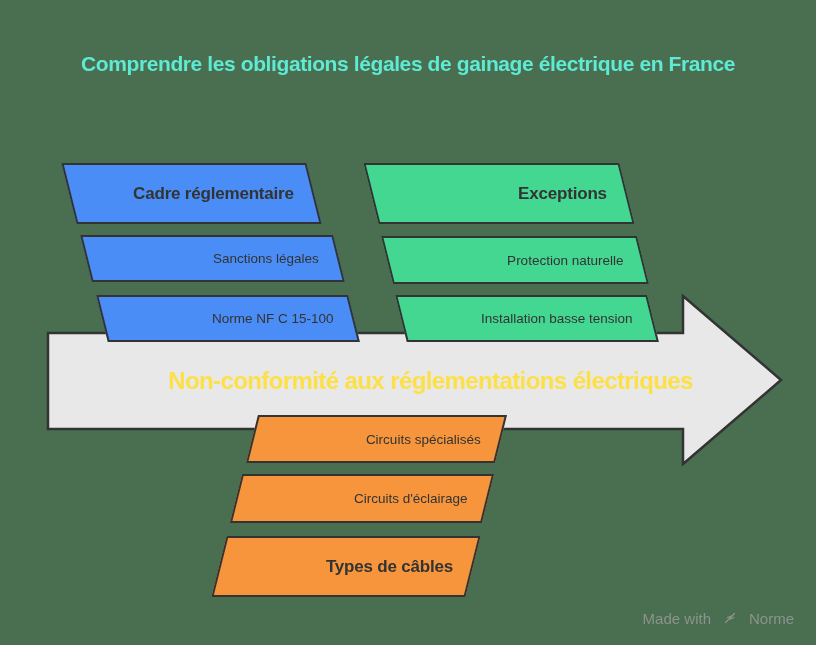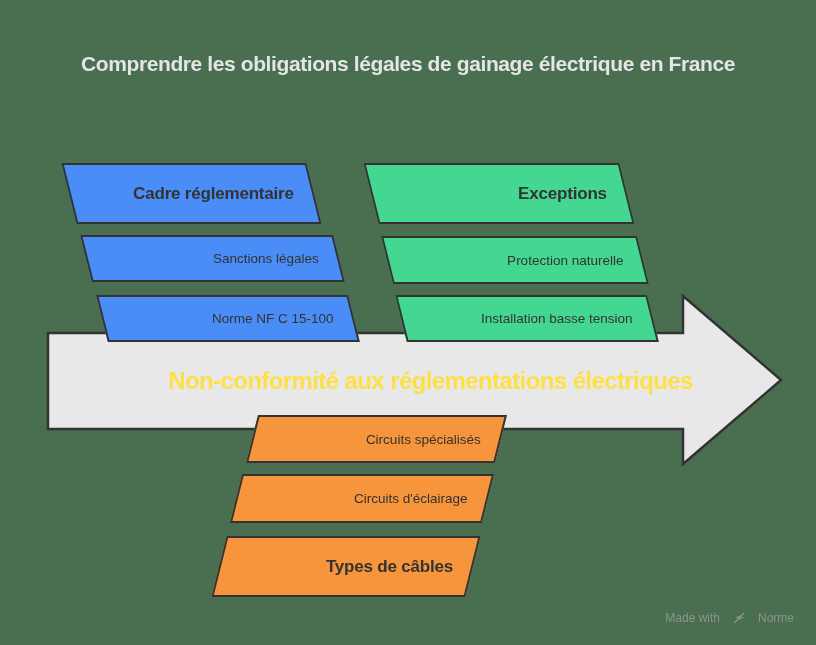--- a/index.html
+++ b/index.html
@@ -12,21 +12,21 @@
     width:816px;height:645px;
     background:#496F50;
     overflow:hidden;
   }
   .title{
     position:absolute;
     left:0;top:52px;width:816px;
     text-align:center;
     font-size:21px;font-weight:700;
     letter-spacing:-0.4px;
-    color:#e5e5e5;
+    color:#5eead4;
   }
   .arrow-svg{
     position:absolute;left:0;top:0;
     width:816px;height:645px;
     z-index:1;
   }
   .arrow-label{
     position:absolute;
     left:48px;top:333px;width:733px;height:96px;
     display:flex;align-items:center;justify-content:center;
@@ -60,21 +60,21 @@
   .box-exceptions{left:371px;top:163px;width:256px;height:61px;}
   .box-protection{left:387px;top:236px;width:256px;height:48px;}
   .box-installation{left:401px;top:295px;width:252px;height:47px;}
   .box-circuits-spec{left:252px;top:415px;width:249px;height:48px;}
   .box-circuits-ecl{left:236px;top:474px;width:252px;height:49px;}
   .box-types-cables{left:219px;top:536px;width:254px;height:61px;}
   .watermark{
     position:absolute;
     right:22px;top:610px;height:16px;
     display:flex;align-items:center;gap:13px;
-    color:#8D938D;font-size:12px;
+    color:#8D938D;font-size:15px;
     z-index:4;
   }
   .watermark .napkin-icon{display:inline-flex;}
 </style>
 </head>
 <body>
 
 <div class="canvas">
 
   <div class="title">Comprendre les obligations légales de gainage électrique en France</div>

